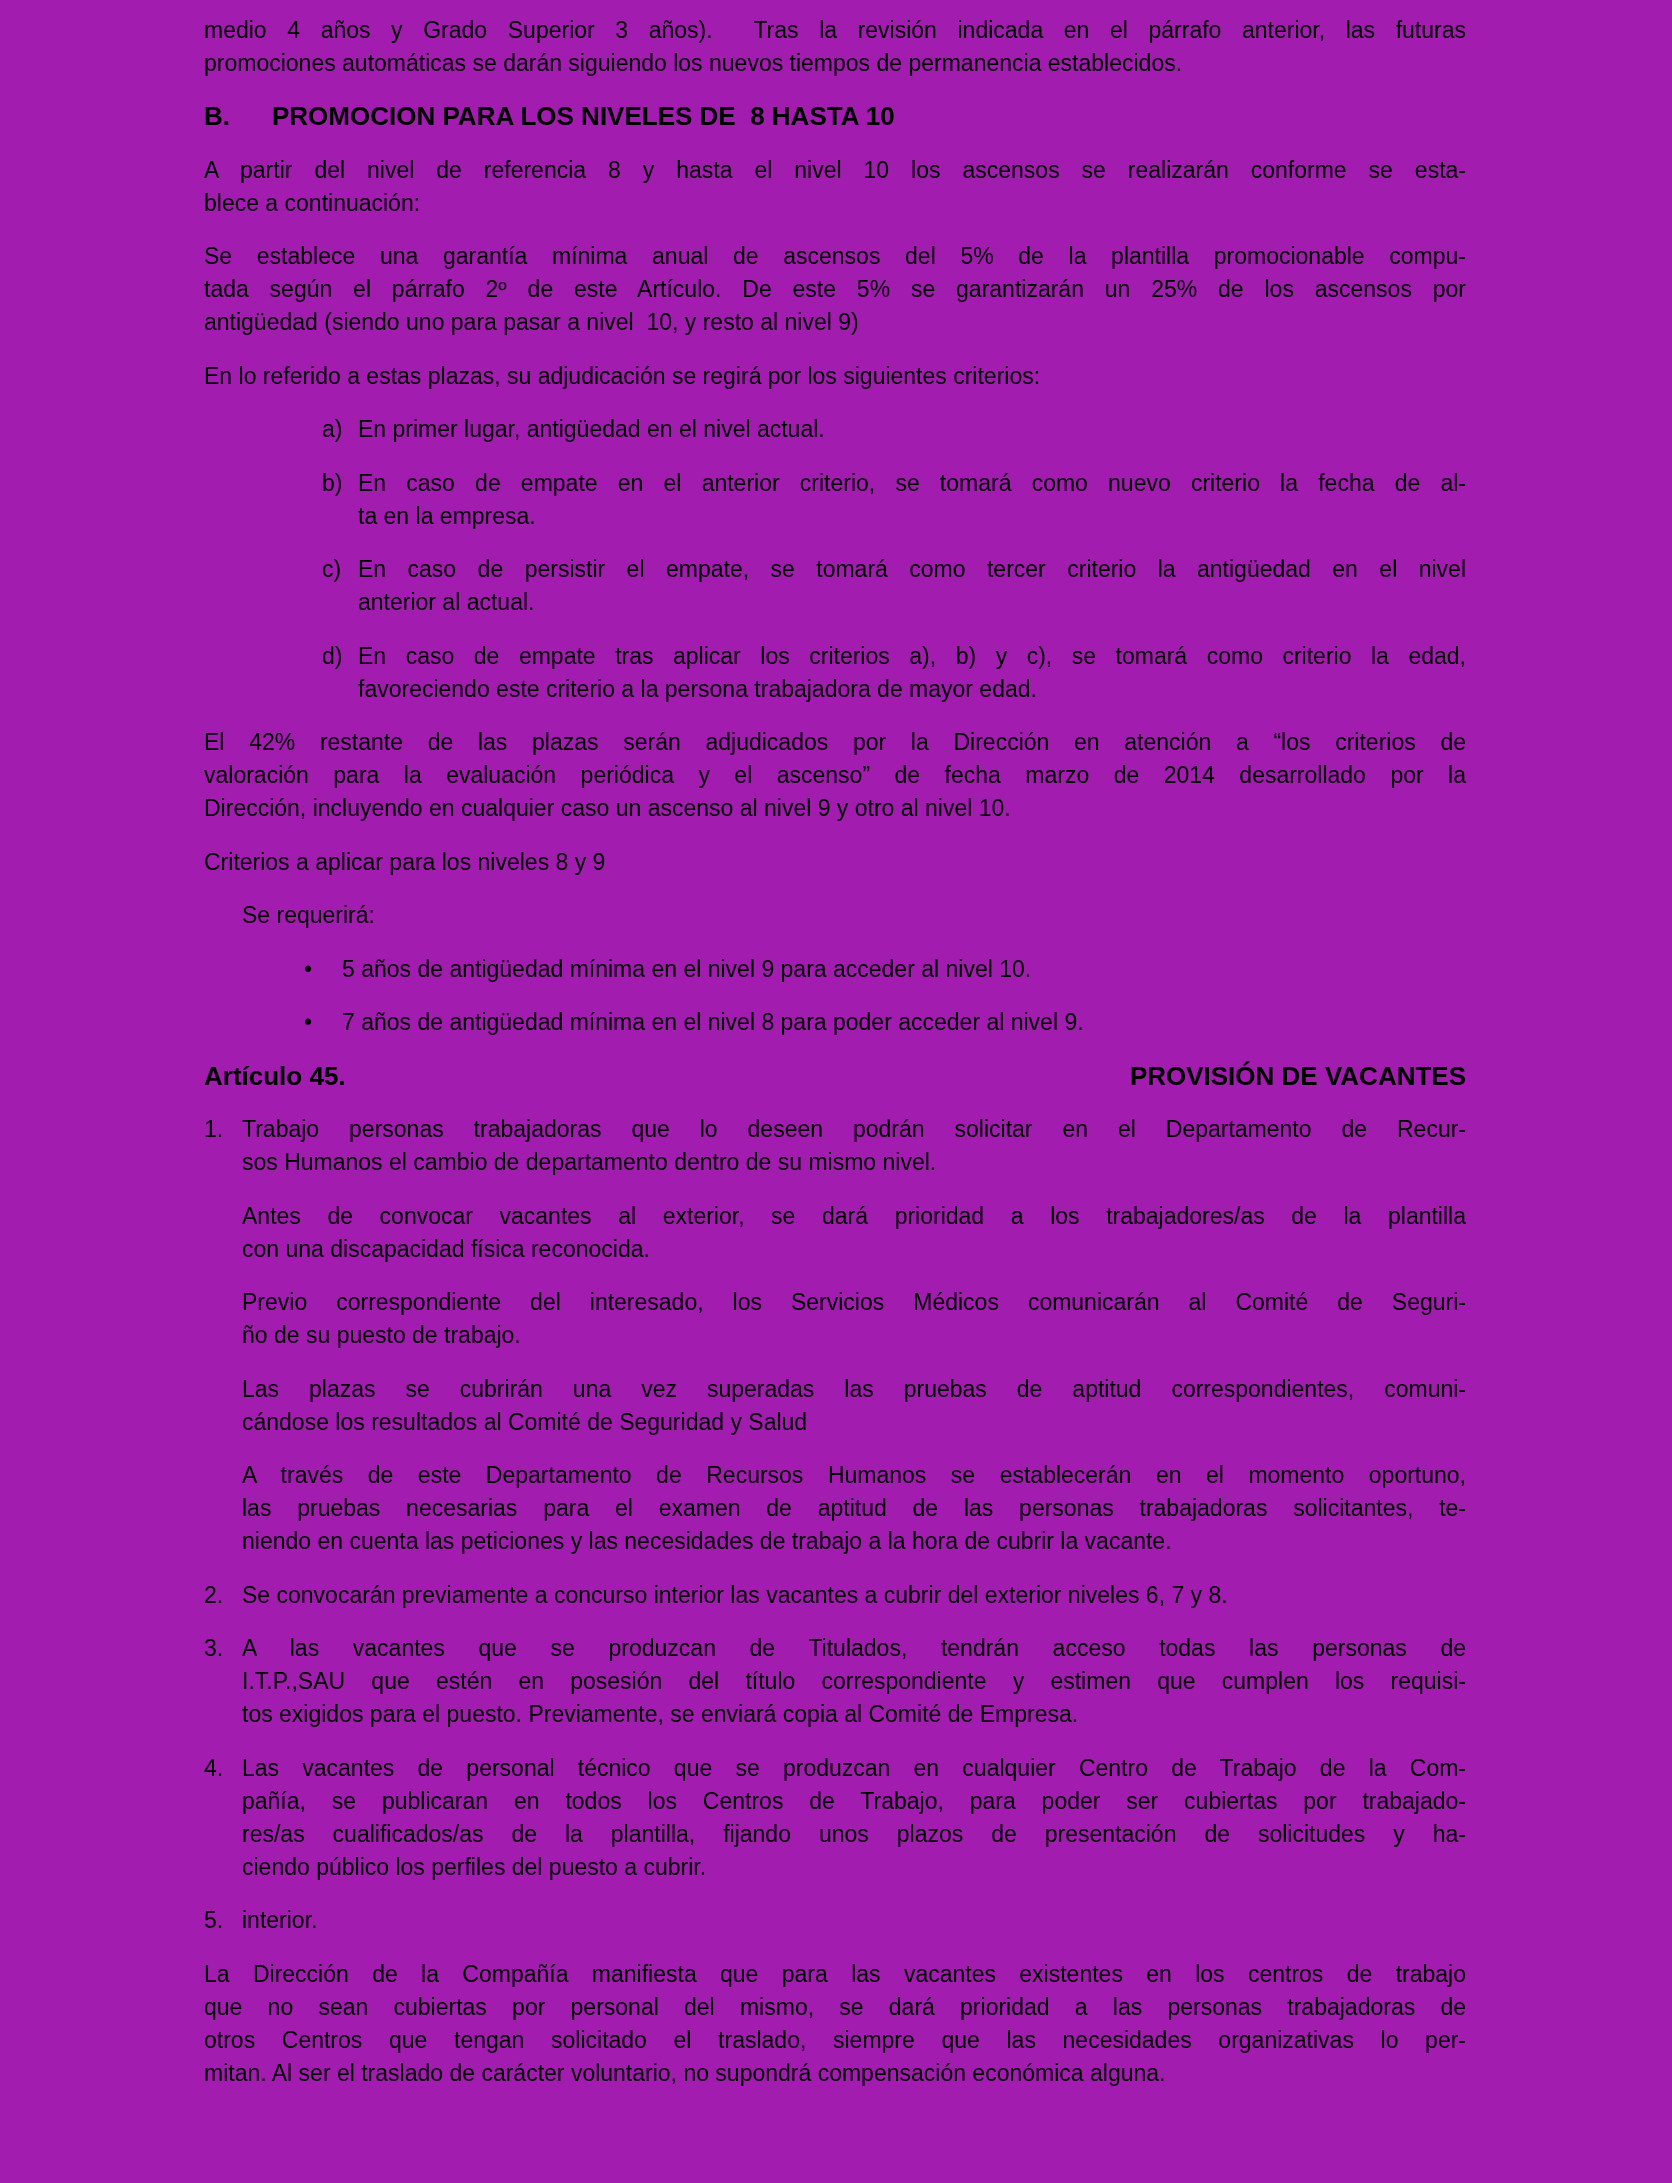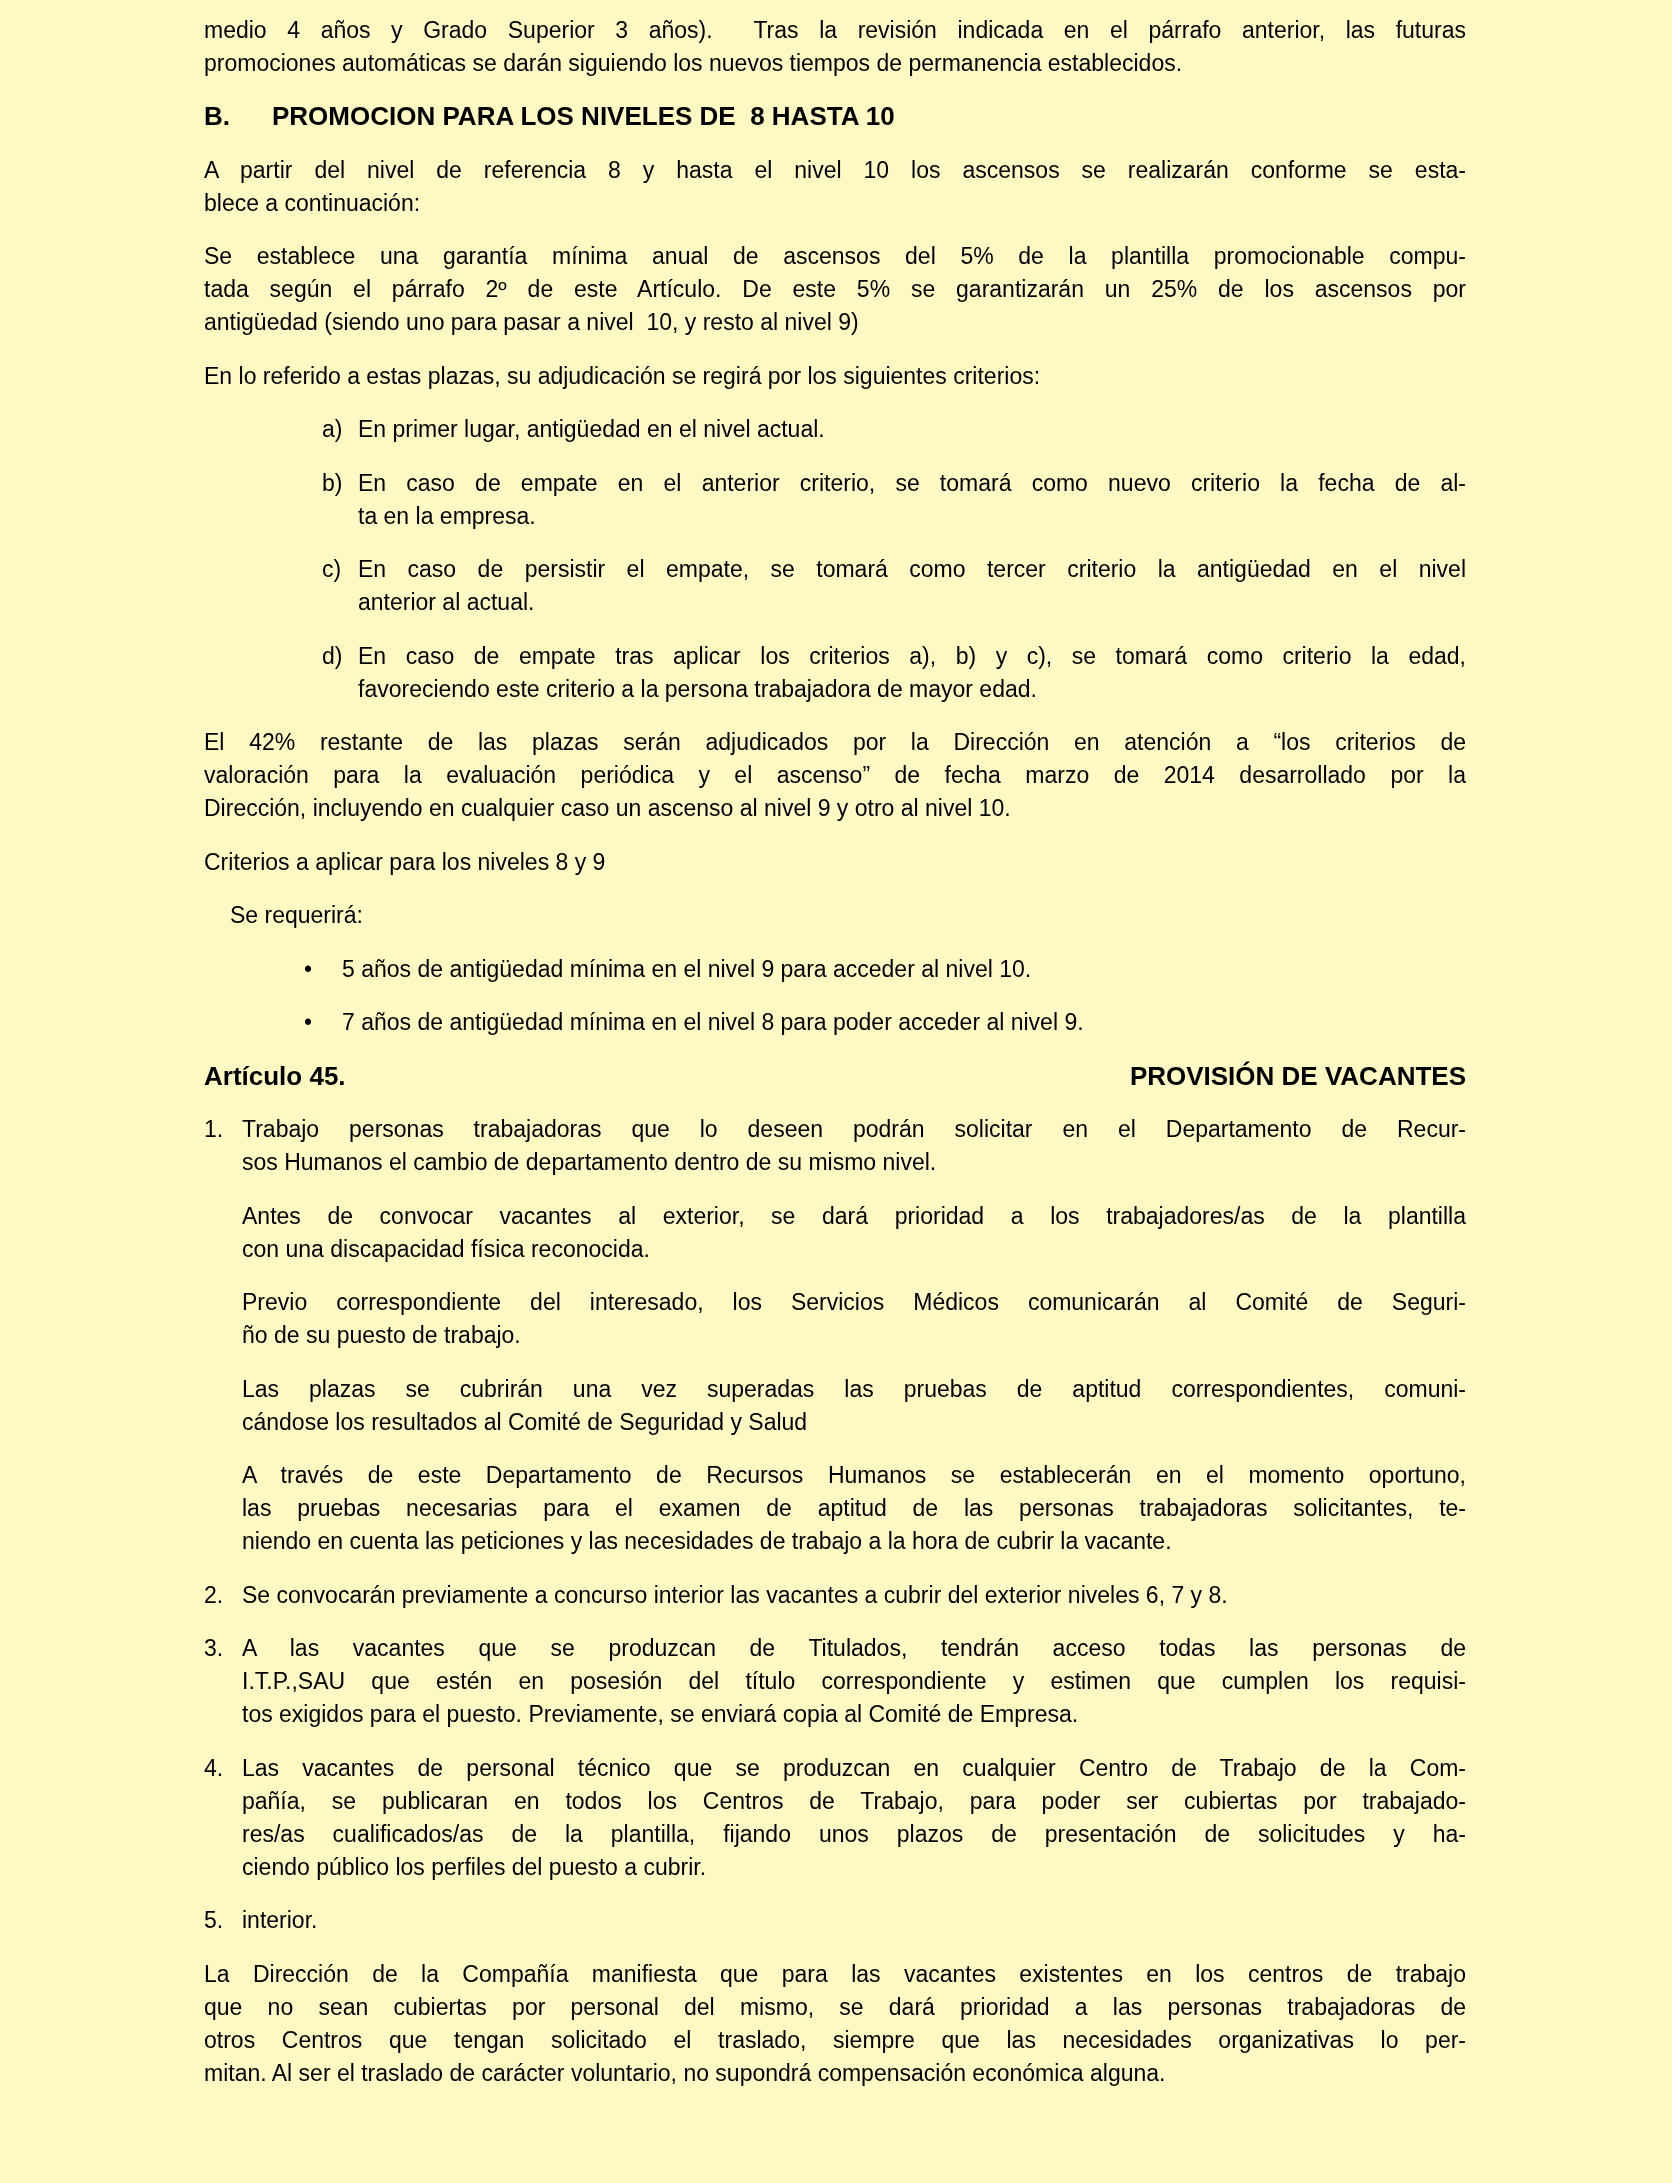--- a/index.html
+++ b/index.html
@@ -1,20 +1,20 @@
 <!DOCTYPE html>
 <html style="font-size:12px"><head>
 <meta charset="utf-8">
 <style>
   html, body { margin: 0; padding: 0; background: #ffffff; }
   .page {
     position: relative;
     width: 1672px;
     height: 2183px;
-    background: #fef9c3;
+    background: #a21caf;
     color: #000000;
     font-family: "Liberation Sans", "DejaVu Sans", sans-serif;
     font-size: 23px;
     line-height: 33px;
     overflow: hidden;
   }
   .content {
     position: absolute;
     left: 204px;
     top: 13.7px;
@@ -26,21 +26,21 @@
   .line { white-space: normal; }
   .line.j { text-align: justify; text-align-last: justify; }
 
   .heading-b, .heading-article { font-weight: bold; font-size: 26px; }
   .heading-b { margin-top: 12px; }
   .heading-b .lines { margin-left: 68px; }
   .heading-article .lines { margin-left: 182px; text-align: right; }
 
   .numbered-item .lines { margin-left: 38px; }
   .sub-paragraph .lines { margin-left: 38px; }
-  .paragraph-indent .lines { margin-left: 26px; }
+  .paragraph-indent .lines { margin-left: 38px; }
 
   .alpha-item .label { left: 118px; }
   .alpha-item .lines { margin-left: 154px; }
 
   .bullet-item .label { left: 100px; }
   .bullet-item .lines { margin-left: 138px; }
 </style>
 </head>
 <body>
 

